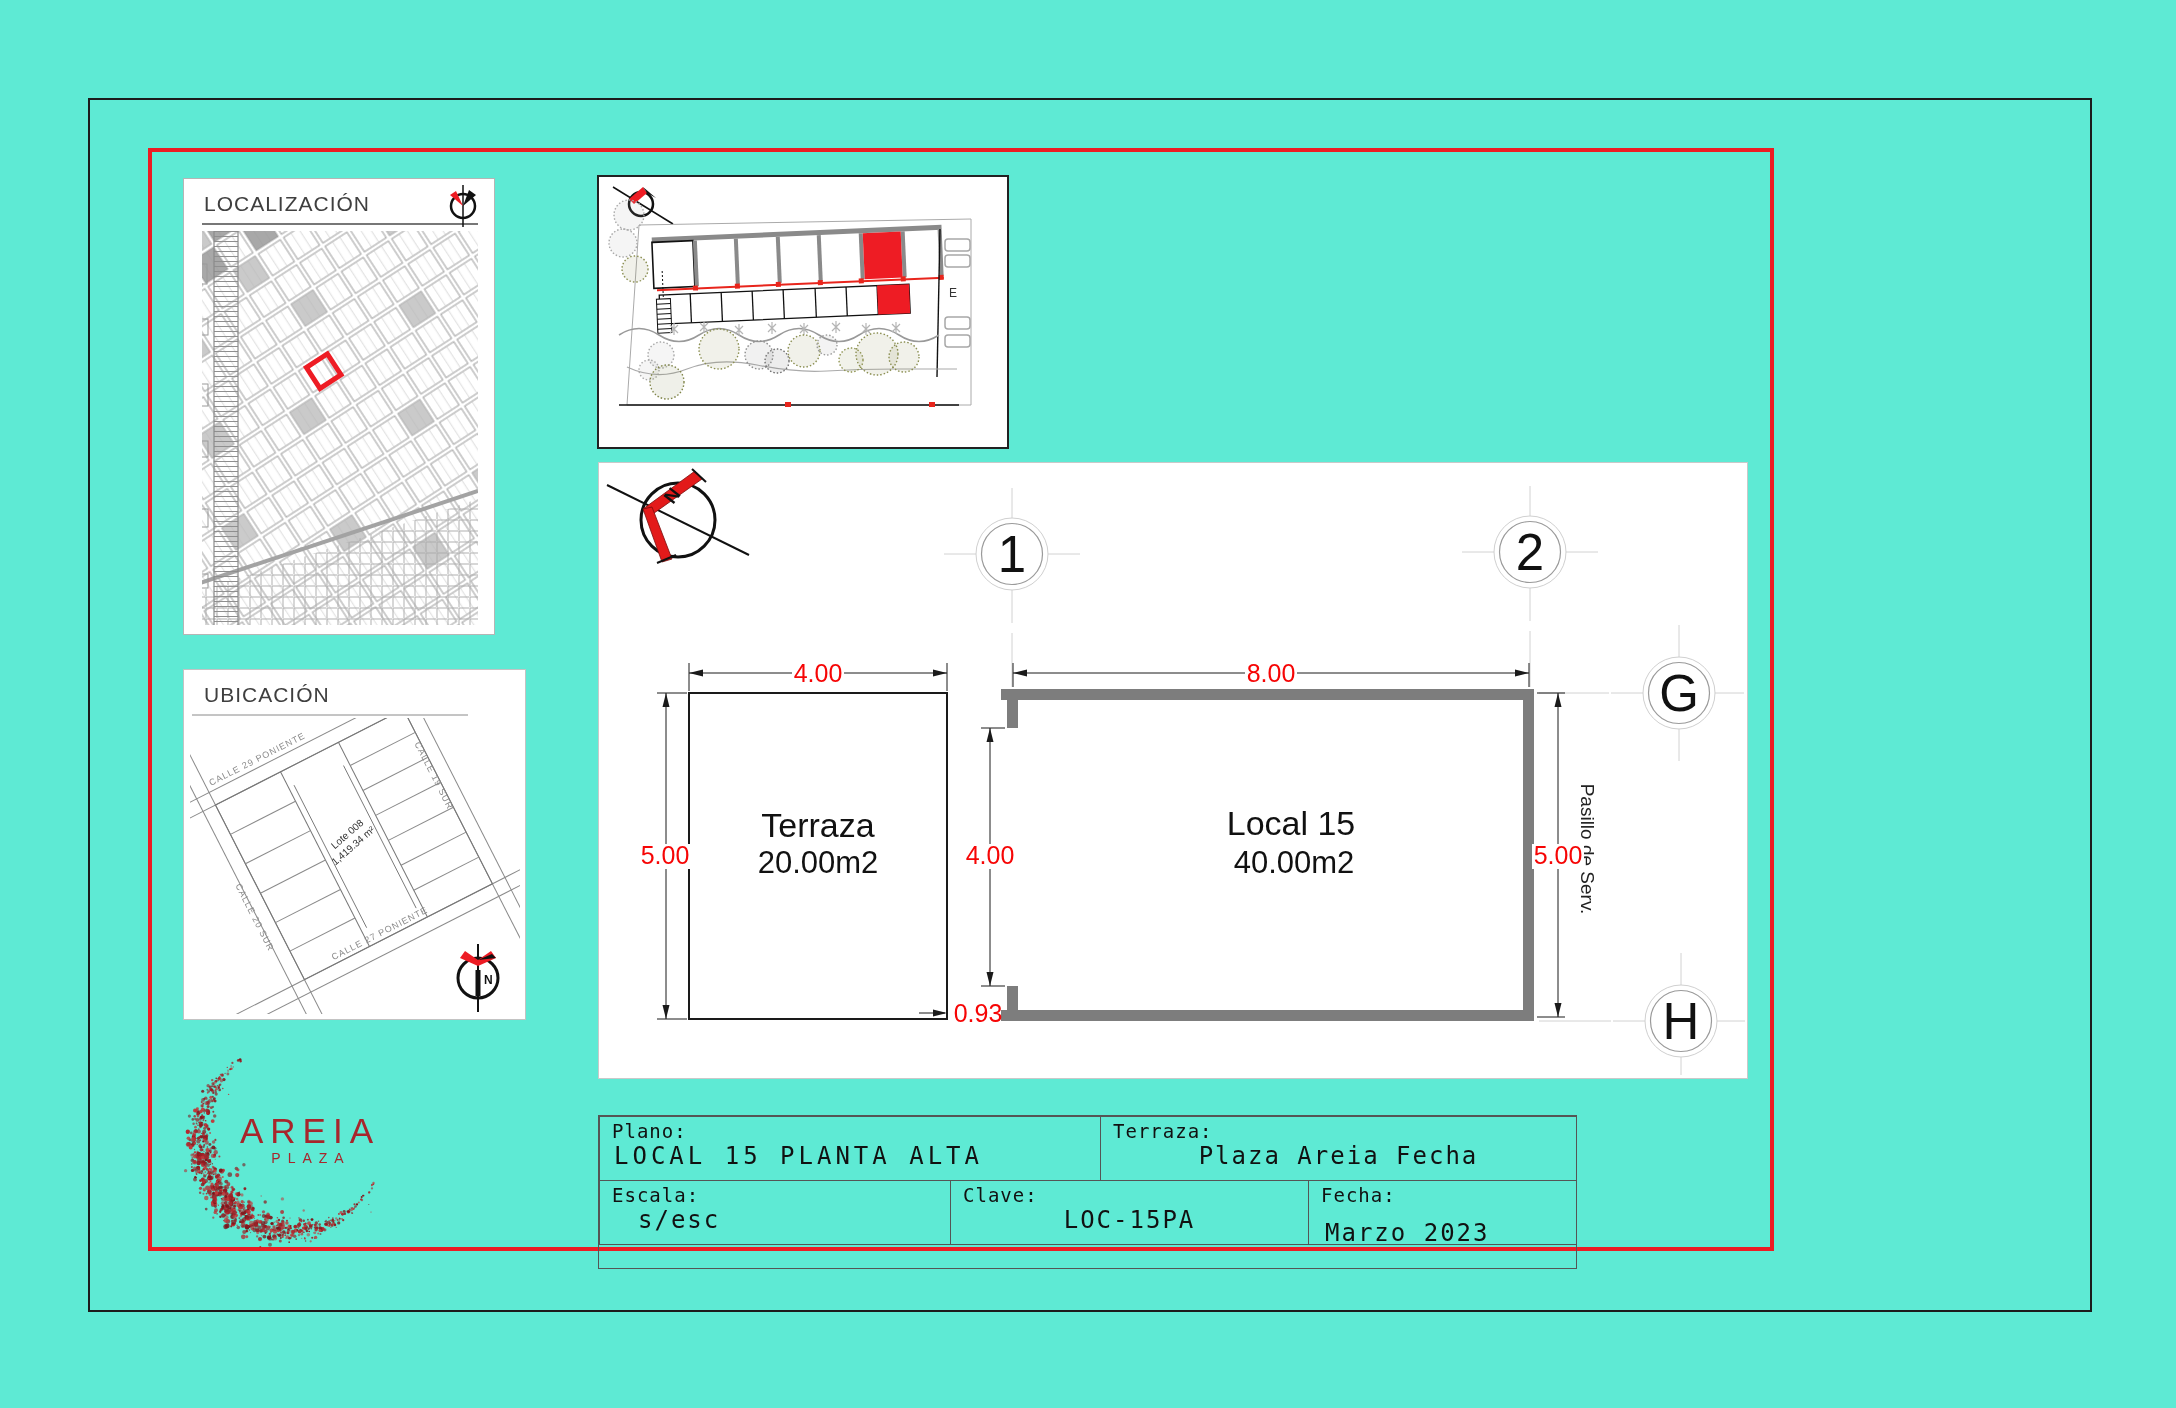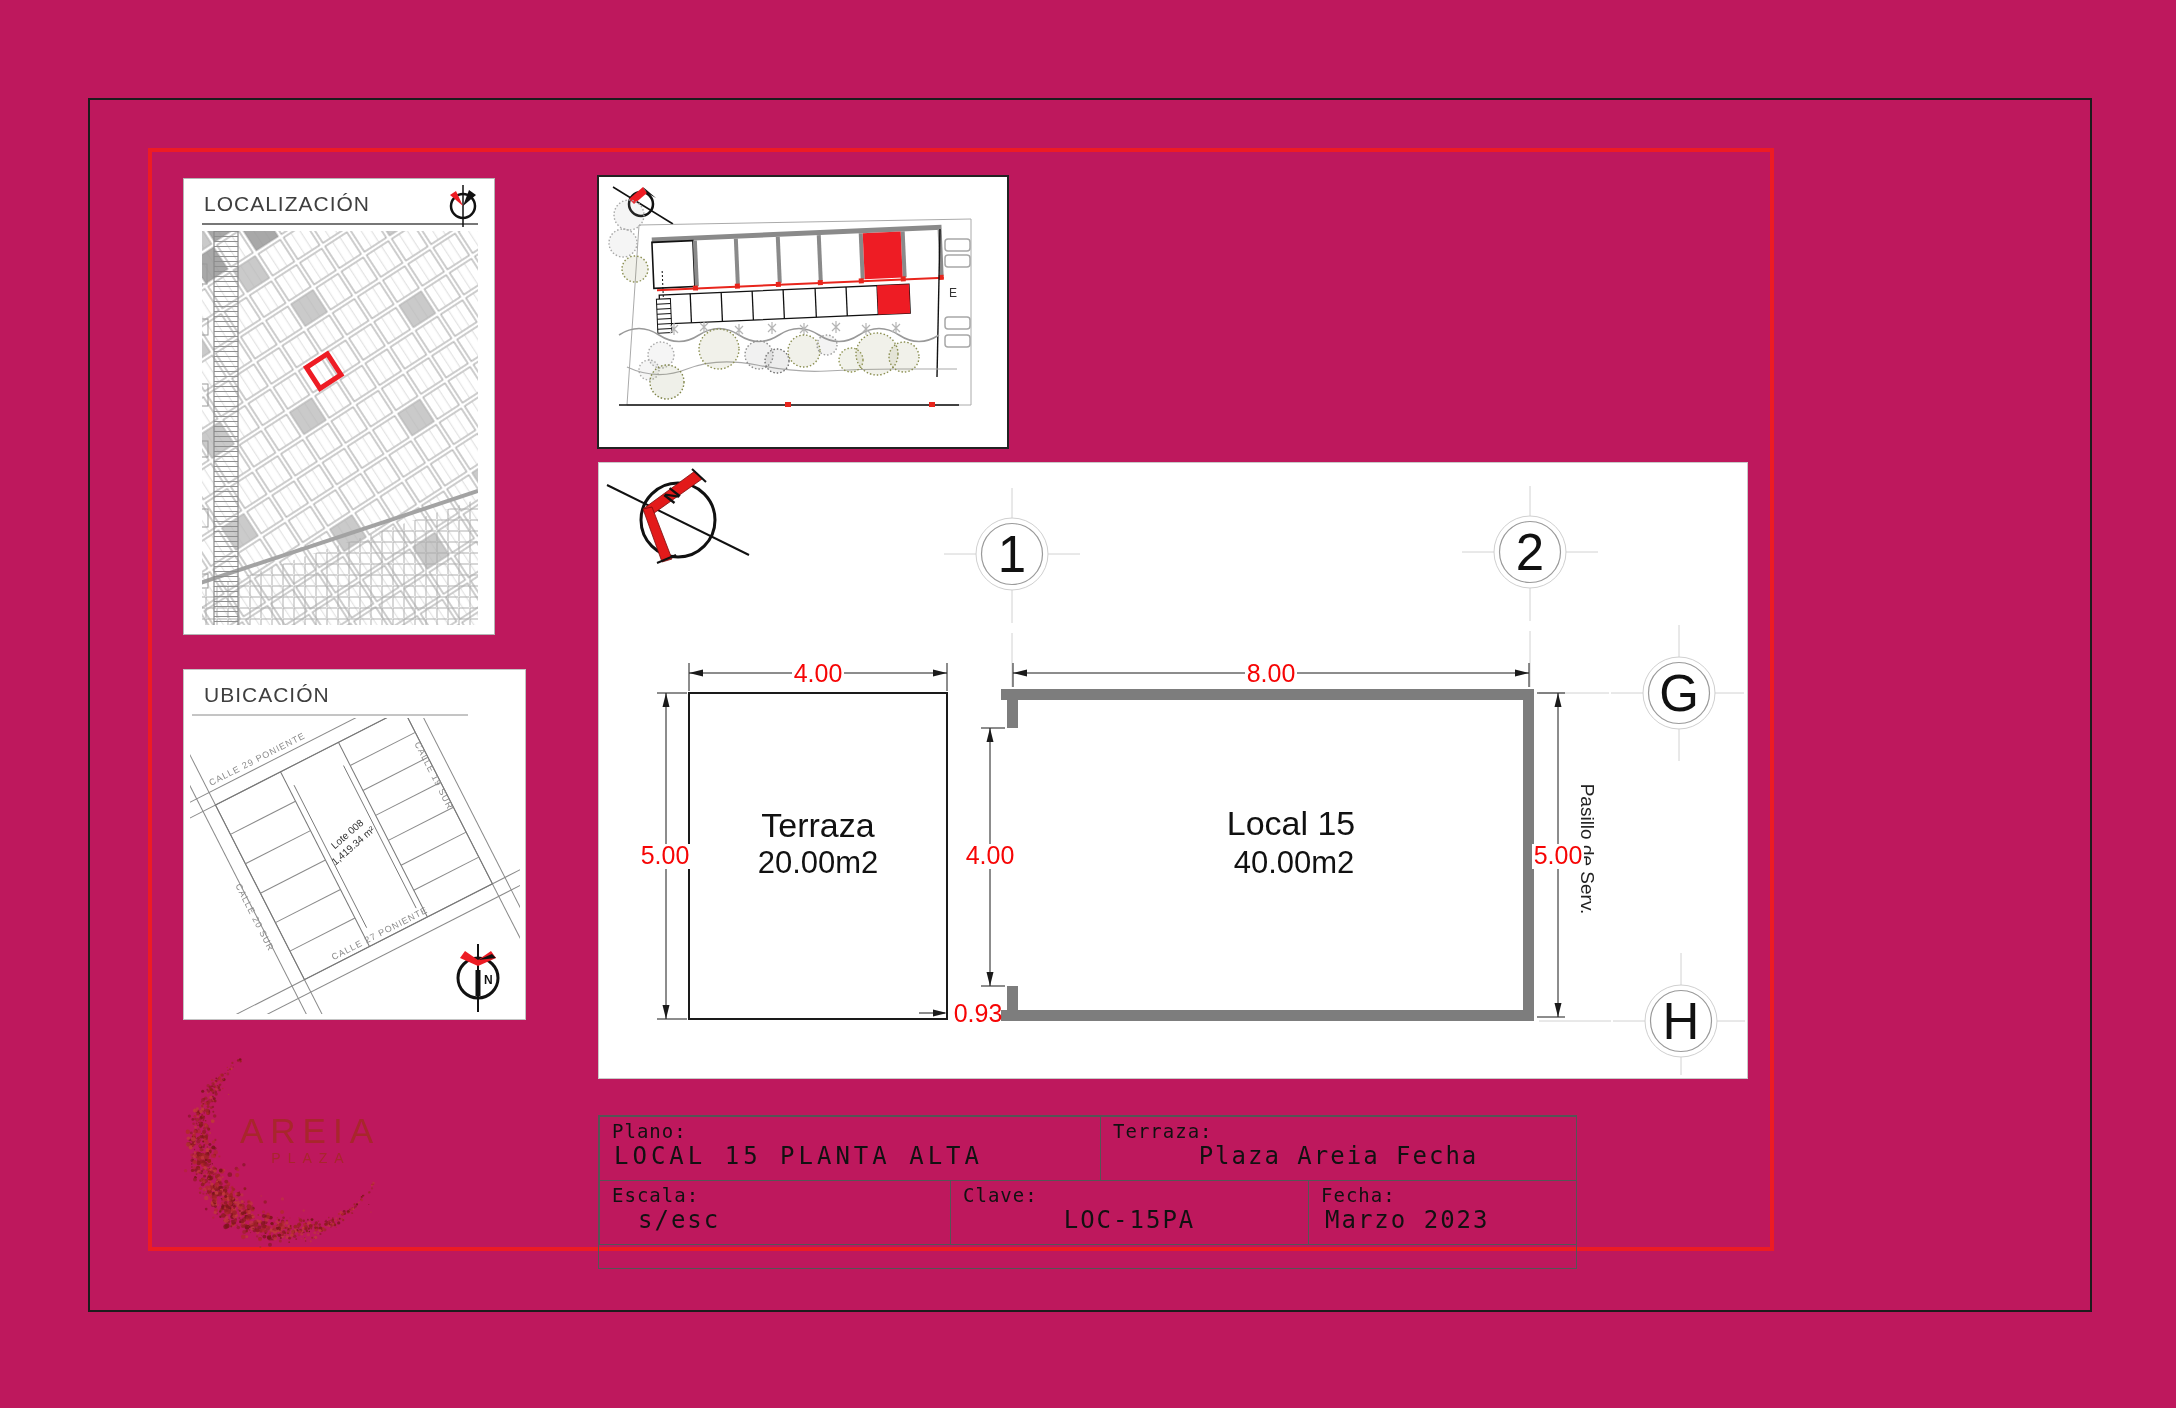--- a/index.html
+++ b/index.html
@@ -1,16 +1,16 @@
 <!DOCTYPE html>
 <html><head>
 <meta charset="utf-8">
 <style>
   html,body{margin:0;padding:0;background:#fff;}
-  #sheet{position:relative;width:2176px;height:1408px;background:#be185d;overflow:hidden;
+  #sheet{position:relative;width:2176px;height:1408px;background:#5eead4;overflow:hidden;
          font-family:"Liberation Sans",sans-serif;}
   .abs{position:absolute;}
   #outer-frame{left:88px;top:98px;width:2000px;height:1210px;border:2px solid #1c1c1c;}
   #red-frame{left:148px;top:148px;width:1618px;height:1095px;border:4px solid #ed1c24;}
   .panel{background:#fff;}
   #loc-panel{left:183px;top:178px;width:310px;height:455px;border:1px solid #b5b5b5;}
   #ubi-panel{left:183px;top:669px;width:341px;height:349px;border:1px solid #c3c3c3;}
   #site-panel{left:597px;top:175px;width:408px;height:270px;border:2px solid #222;}
   #plan-panel{left:598px;top:462px;width:1148px;height:615px;border:1px solid #c9c9c9;}
   #logo-box{left:170px;top:1038px;width:260px;height:215px;}
@@ -22,21 +22,21 @@
   .tvalue{display:block;font-size:24px;letter-spacing:2px;white-space:nowrap;}
   #cell-plano{left:0;top:0;width:502px;height:65px;}
   #cell-proyecto{left:501px;top:0;width:477px;height:65px;}
   #cell-escala{left:0;top:64px;width:352px;height:65px;}
   #cell-clave{left:351px;top:64px;width:359px;height:65px;}
   #cell-fecha{left:709px;top:64px;width:269px;height:65px;}
   #cell-plano .tvalue{padding-left:14px;letter-spacing:4px;}
   #cell-proyecto .tvalue{text-align:center;}
   #cell-escala .tvalue{padding-left:6px;margin-left:32px;}
   #cell-clave .tvalue{text-align:center;}
-  #cell-fecha .tvalue{padding-left:16px;}
+  #cell-fecha .tvalue{padding-left:16px;margin-top:13px;}
   
   text{font-family:"Liberation Sans",sans-serif;}
   .dim{fill:#f60505;font-size:25px;text-anchor:middle;}
   .roomname{fill:#111;font-size:34px;text-anchor:middle;}
   .roomarea{fill:#111;font-size:31px;text-anchor:middle;}
   .bubtxt{fill:#111;font-size:51px;text-anchor:middle;}
   .ptitle{fill:#3f3f3f;font-size:21px;letter-spacing:1px;}
   .street{fill:#8a8a8a;font-size:9px;letter-spacing:1px;text-anchor:middle;}
   .thin{stroke:#1a1a1a;stroke-width:1;}
   .faint{stroke:#d2d2d2;stroke-width:1;}

